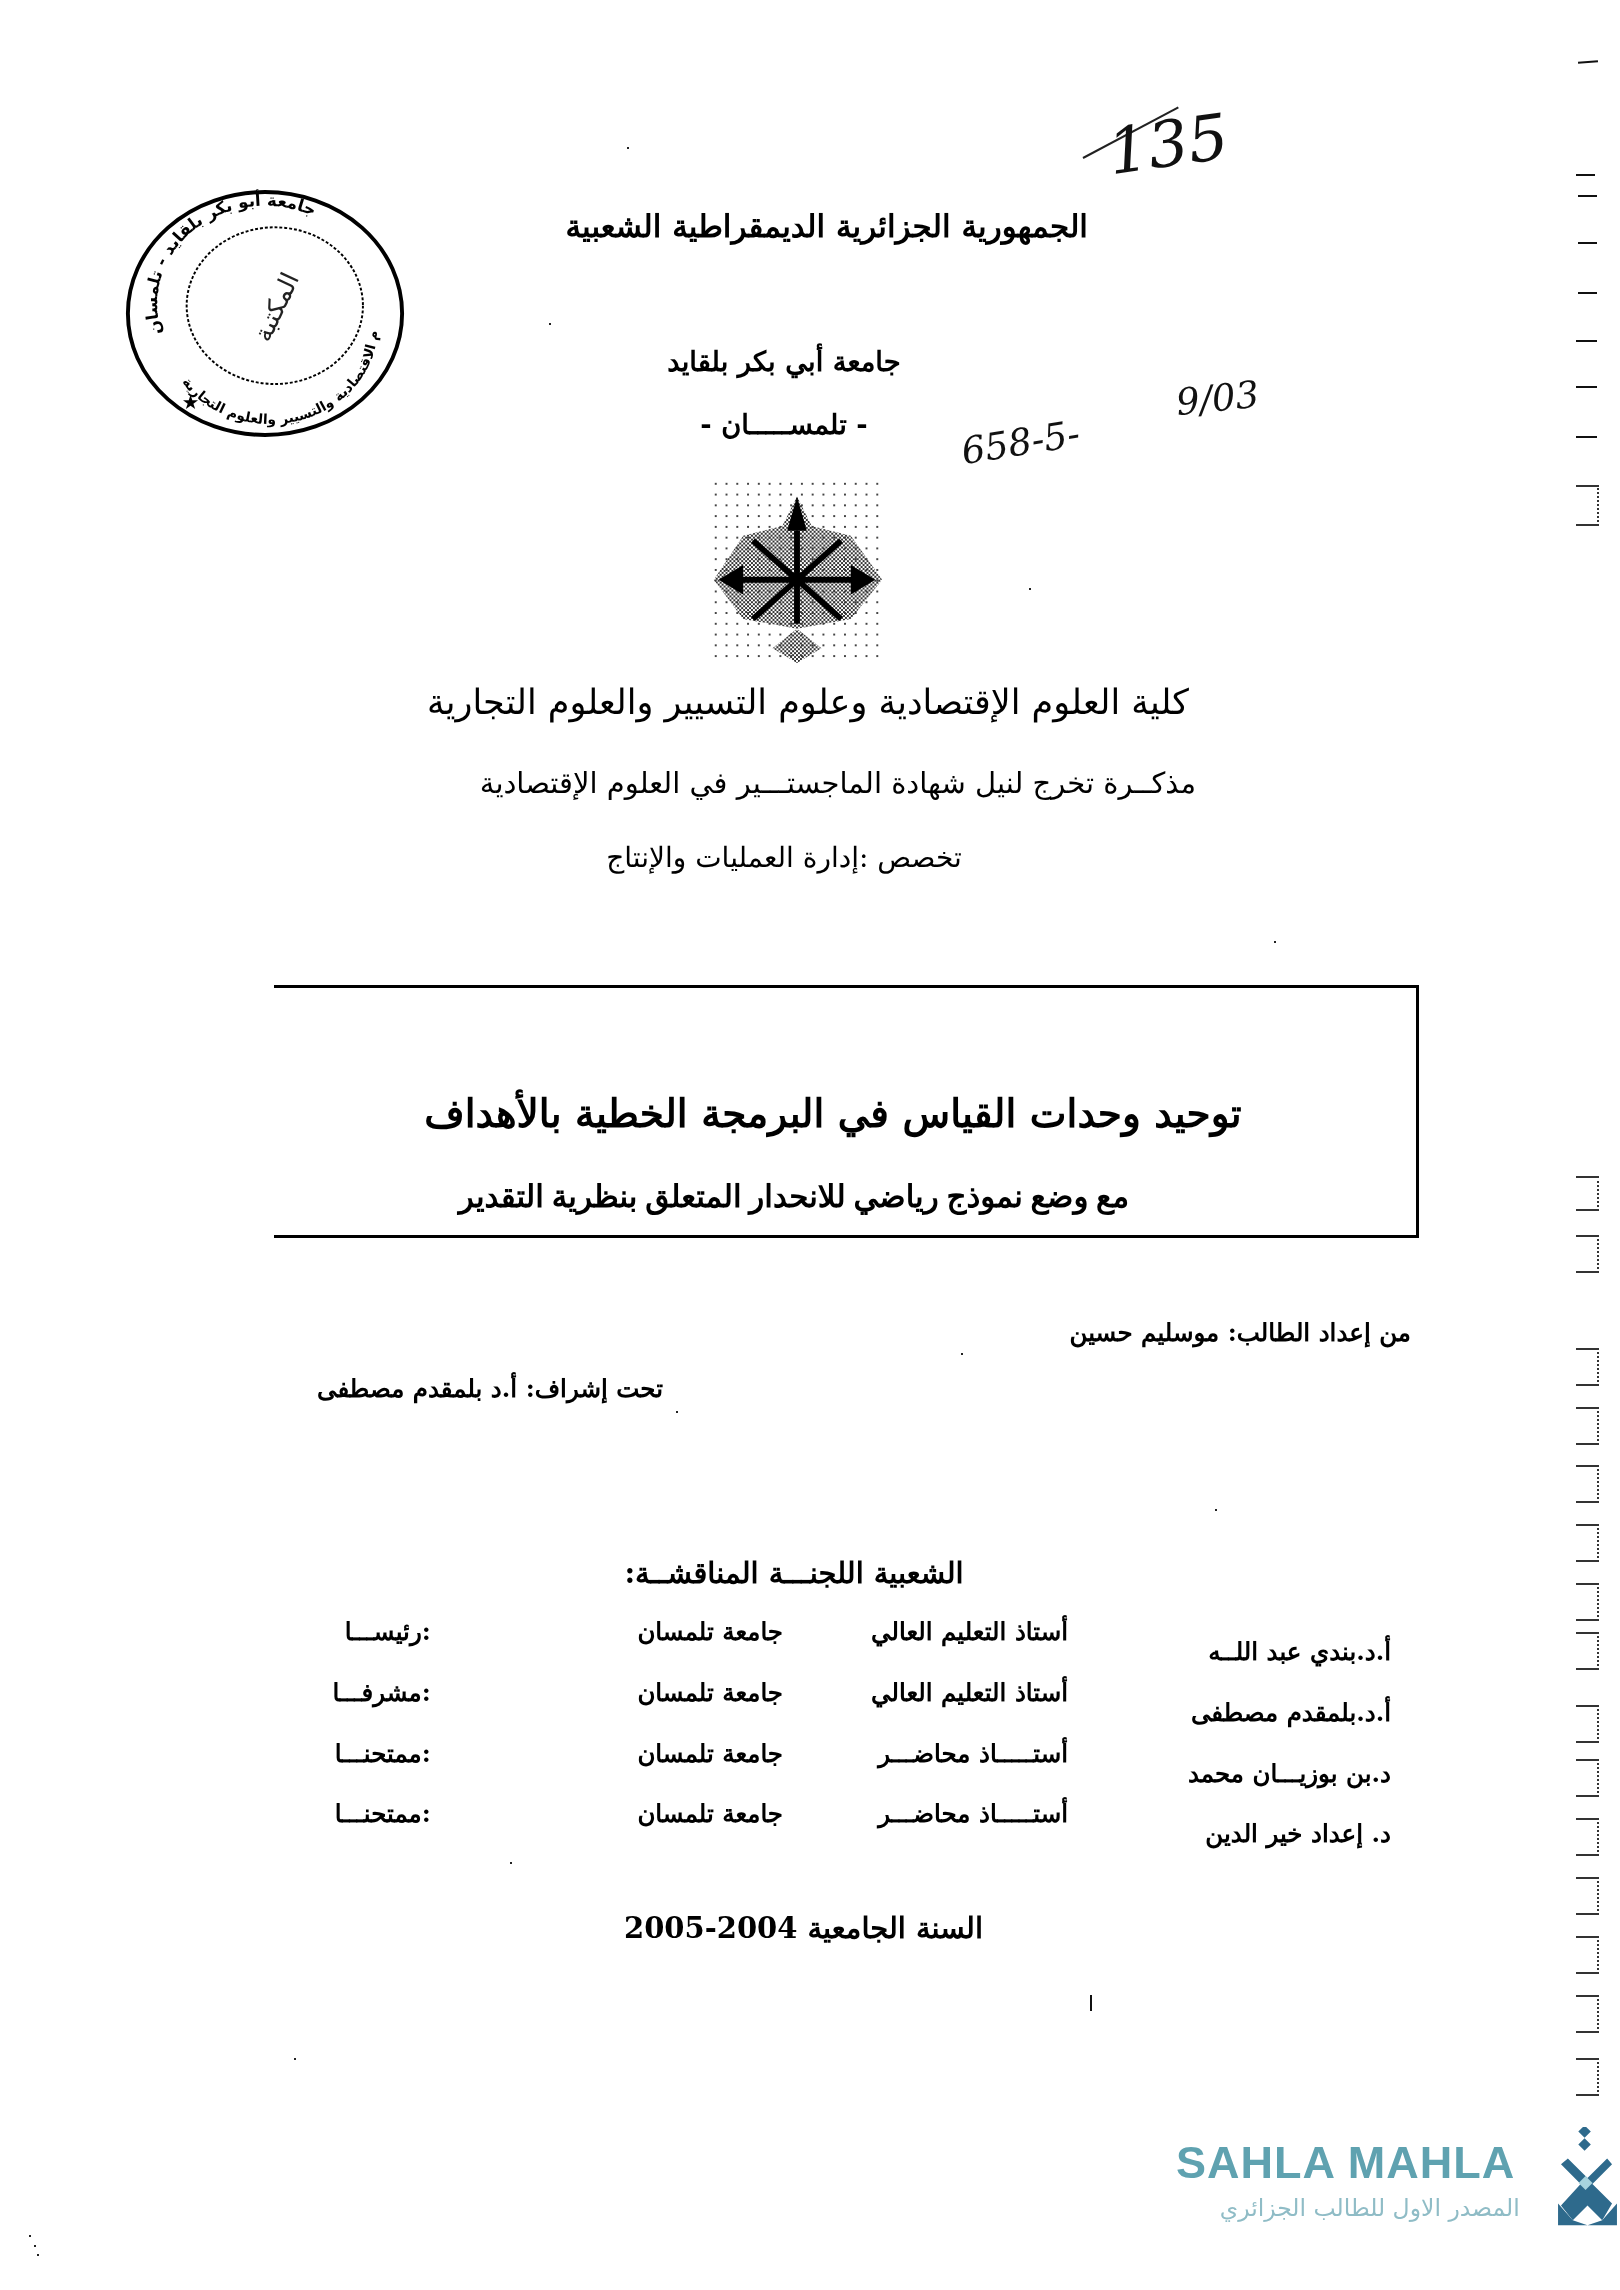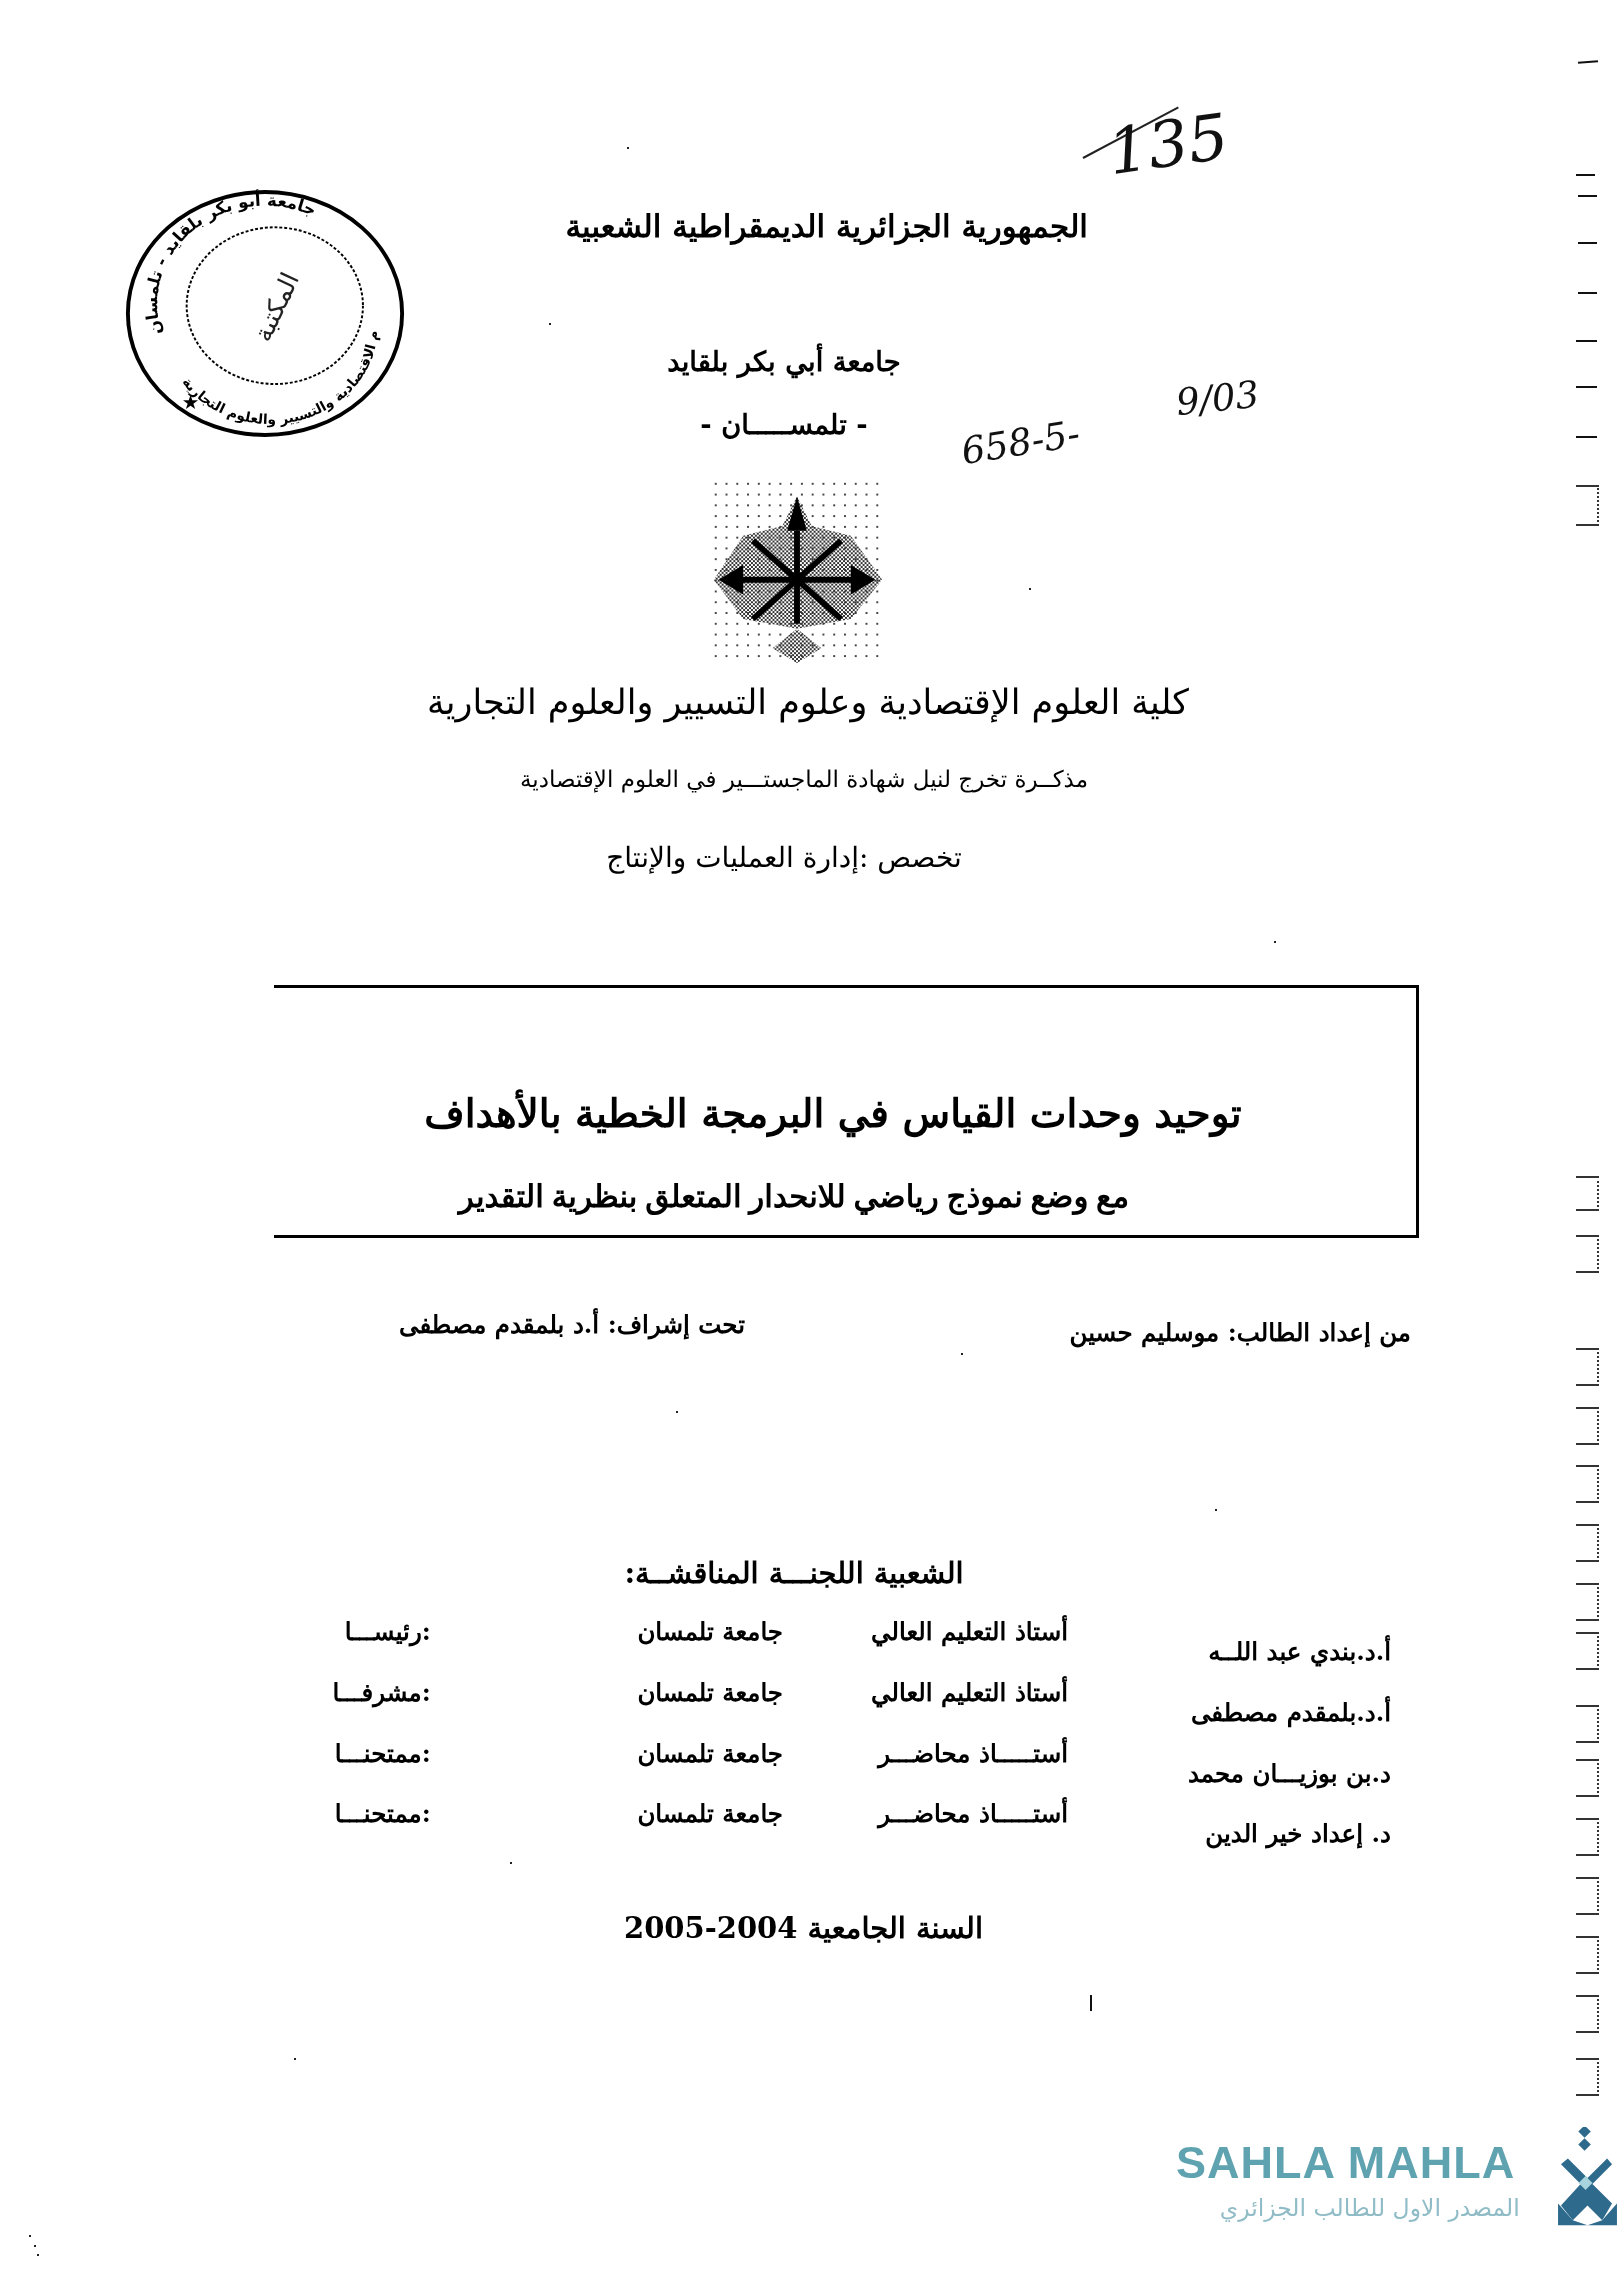--- a/index.html
+++ b/index.html
@@ -27,38 +27,38 @@
 
     
     .stamp { top: 186px; left: 123px; width: 284px; height: 255px; }
 
     
     .emblem { top: 472px; left: 704px; width: 186px; height: 191px; }
 
     
     .fac { font-weight: normal; font-family: "DejaVu Serif", serif; white-space: nowrap; }
     .fac-1 { top: 682px; left: 372px; width: 872px; text-align: center; font-size: 35px; }
-    .fac-2 { top: 766px; left: 412px; width: 784px; text-align: center; font-size: 23px; }
+    .fac-2 { top: 766px; left: 412px; width: 784px; text-align: right; font-size: 29px; }
     .fac-3 { top: 841px; left: 549px; width: 470px; text-align: center; font-size: 28px; }
 
     
     .subject-box {
       top: 985px; left: 274px; width: 1145px; height: 253px;
       border-top: 3.9px solid #000; border-right: 3.9px solid #000; border-bottom: 3.9px solid #000;
       box-sizing: border-box;
     }
     .subj { font-weight: bold; font-family: "DejaVu Serif", serif; white-space: nowrap; }
     .subj-label { top: 1019px; left: 549px; width: 510px; text-align: center; font-size: 33px; letter-spacing: 2px; }
     .subj-title { top: 1090px; left: 294px; width: 1078px; text-align: center; font-size: 39px; }
     .subj-sub { top: 1178px; left: 353px; width: 882px; text-align: center; font-size: 31px; font-family: Liberation Serif, serif; }
 
     
     .meta { font-weight: bold; font-family: "DejaVu Serif", serif; font-size: 24.5px; white-space: nowrap; }
     .student { top: 1318px; left: 980px; width: 431px; text-align: right; }
-    .supervisor { top: 1310px; left: 235px; width: 510px; text-align: right; }
+    .supervisor { top: 1374px; left: 235px; width: 510px; text-align: center; }
 
     
     .committee-title { top: 1556px; left: 549px; width: 490px; text-align: center; font-size: 29px; font-weight: bold; font-family: "DejaVu Serif", serif; }
     .committee { top: 1617px; left: 274px; width: 1117px; }
     .crow { position: absolute; left: 0; width: 1117px; height: 55px; font-weight: bold; font-family: "DejaVu Serif", serif; font-size: 24.5px; white-space: nowrap; }
     .crow .c-name { position: absolute; right: 0; width: 265px; text-align: right; margin-top: 20px; }
     .crow .c-rank { position: absolute; right: 323px; width: 245px; text-align: right; }
     .crow .c-univ { position: absolute; right: 608px; width: 196px; text-align: right; }
     .crow .c-role { position: absolute; left: 9.8px; width: 147px; text-align: right; }
 

